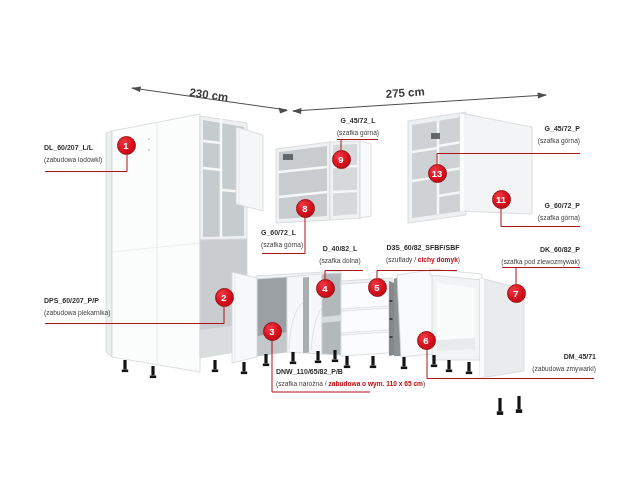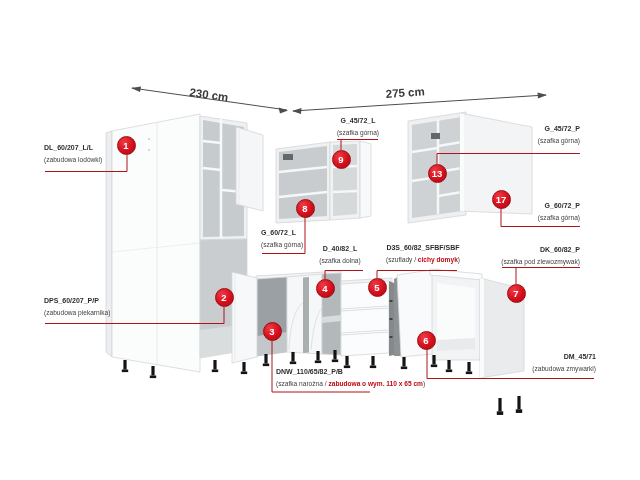--- a/index.html
+++ b/index.html
@@ -215,15 +215,15 @@
   <div class="marker" style="left:116.5px;top:135.5px;">1</div>
   <div class="marker" style="left:214.5px;top:287.5px;">2</div>
   <div class="marker" style="left:262.5px;top:321.5px;">3</div>
   <div class="marker" style="left:315.5px;top:278.5px;">4</div>
   <div class="marker" style="left:367.5px;top:277.5px;">5</div>
   <div class="marker" style="left:416.5px;top:330.5px;">6</div>
   <div class="marker" style="left:506.5px;top:283.5px;">7</div>
   <div class="marker" style="left:295.5px;top:198.5px;">8</div>
   <div class="marker" style="left:331.5px;top:149.5px;">9</div>
   <div class="marker" style="left:427.5px;top:163.5px;">13</div>
-  <div class="marker" style="left:491.5px;top:189.5px;">17</div>
+  <div class="marker" style="left:491.5px;top:189.5px;">11</div>
 
 </div>
 
 </body></html>

